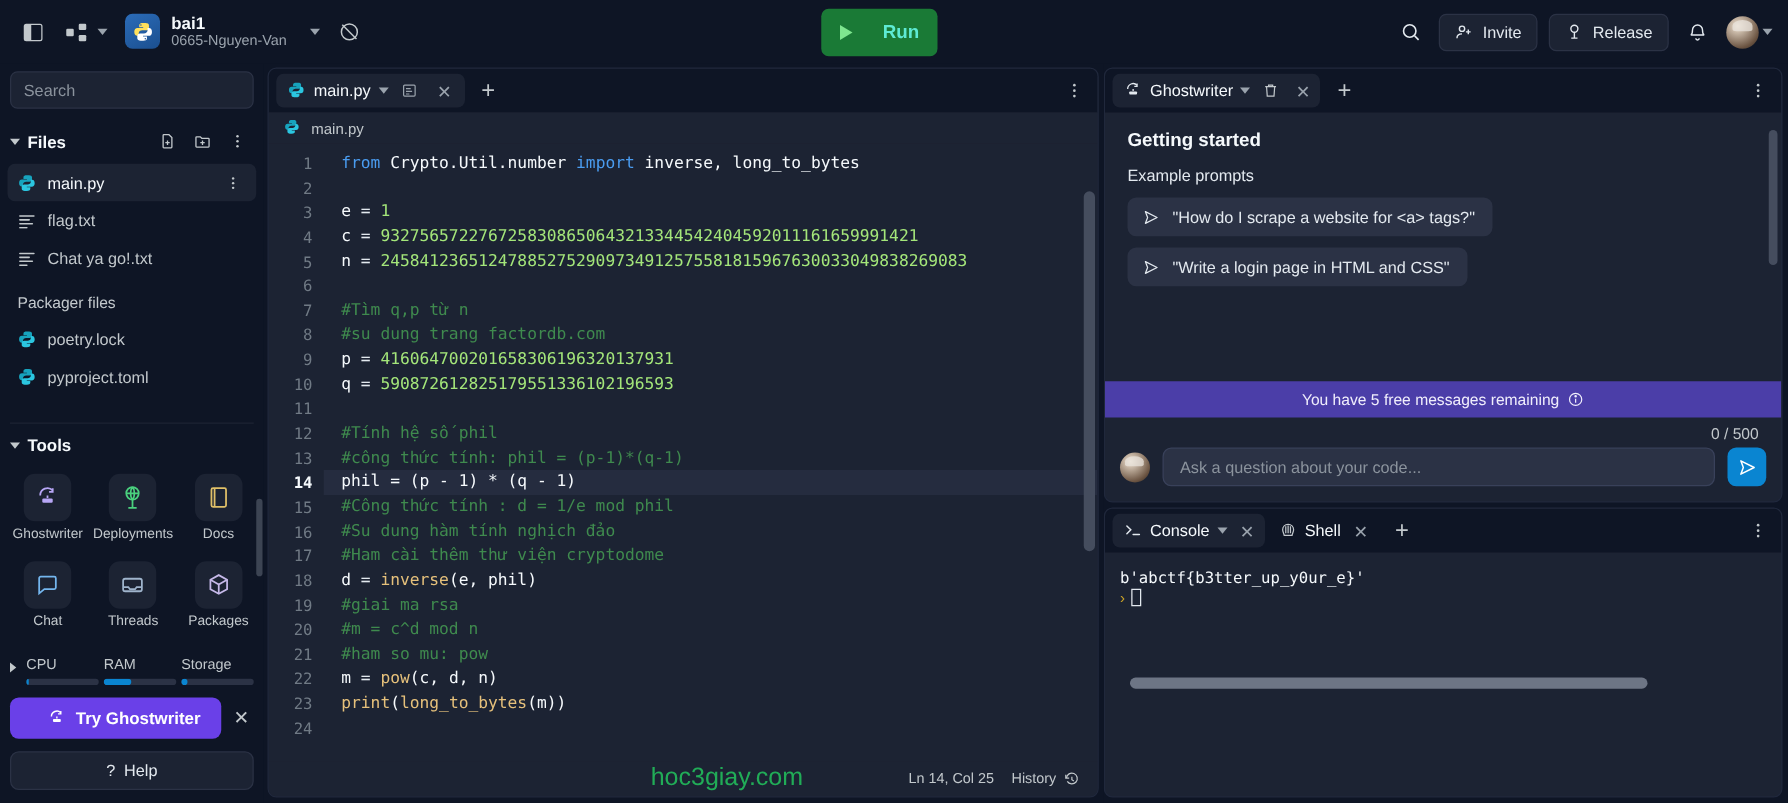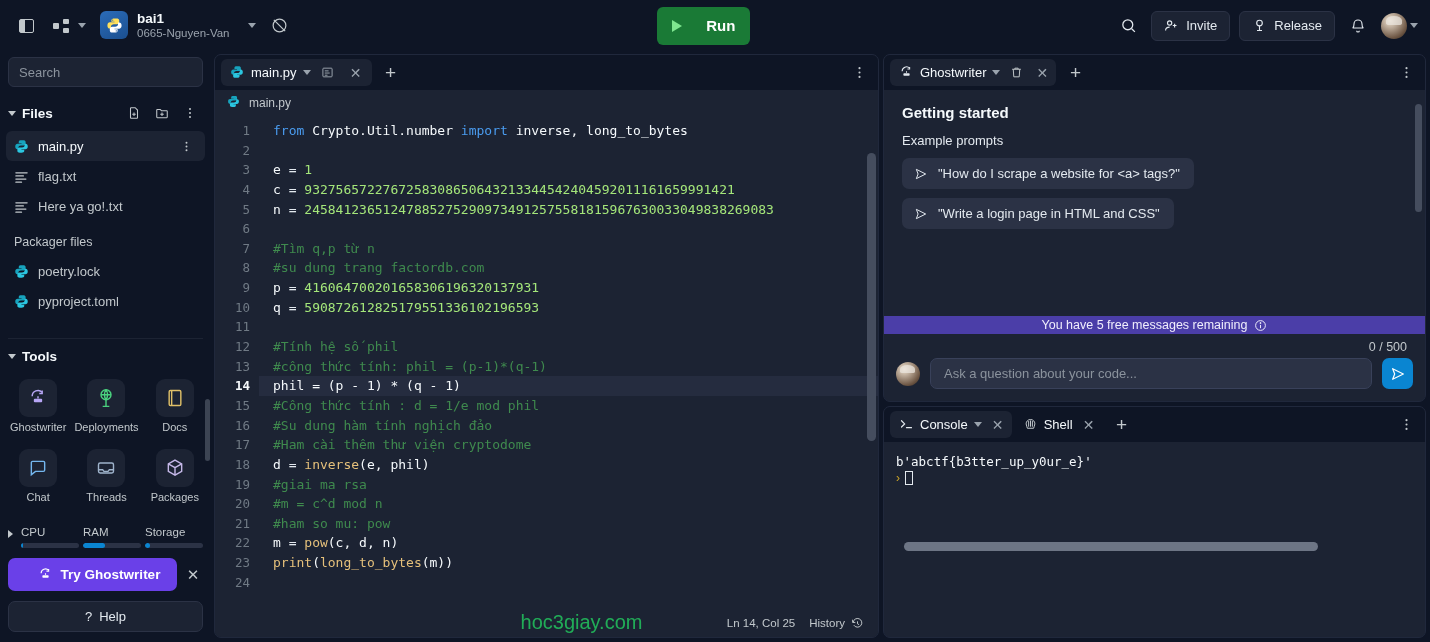--- a/index.html
+++ b/index.html
@@ -51,21 +51,21 @@
   .py-badge {
     width: 28px; height: 28px; border-radius: 6px;
     background: linear-gradient(150deg,#2b6cb9,#1b4f8f);
     display: flex; align-items: center; justify-content: center; flex: none;
   }
   .proj-text { line-height: 1.15; }
   .proj-name { font-size: 13.5px; font-weight: 700; color: #f5f9fc; }
   .proj-owner { font-size: 11.5px; color: #9aa3ad; margin-top: 1px; }
   .run-wrap { flex: 1; display: flex; justify-content: center; }
   .run-btn {
-    background: #1a7a36; color: #ffffff;
+    background: #1a7a36; color: #5eead4;
     border: none; border-radius: 6px;
     height: 38px; min-width: 93px;
     display: flex; align-items: center; justify-content: center; gap: 24px;
     font-size: 15px; font-weight: 600; cursor: pointer;
     font-family: "Liberation Sans", sans-serif;
   }
   .play-tri {
     width:0;height:0;border-left:10px solid #7ee68f;
     border-top:6px solid transparent;border-bottom:6px solid transparent;
   }
@@ -324,21 +324,21 @@
     background: #2b3245; border-radius: 7px;
     padding: 8px 14px 8px 12px; margin-bottom: 9px;
     color: #e3e9ef; font-size: 13px; cursor: pointer;
   }
   .gw-sb {
     position:absolute; right: 3px; top: 14px; width: 7px; height: 108px;
     background: #454d5e; border-radius: 4px;
   }
   .banner {
     background: #4b3ea8; color: #f0eefc; font-size: 12.5px;
-    height: 18px; display: flex; align-items: center; justify-content: center;
+    height: 29px; display: flex; align-items: center; justify-content: center;
     gap: 7px; flex: none;
   }
   .counter {
     text-align: right; color: #c2c8cc; font-size: 12.5px;
     padding: 6px 18px 4px; flex: none;
   }
   .composer {
     display: flex; align-items: center; gap: 10px;
     padding: 0 12px 12px 12px; flex: none;
   }
@@ -516,21 +516,21 @@
       </span>
       <span class="nm">flag.txt</span>
     </div>
 
     <div class="file-row">
       <span class="txtico">
         <svg width="15" height="13" viewBox="0 0 24 20" fill="none" stroke="#c2c8cc" stroke-width="2" stroke-linecap="round">
           <path d="M3 4h18M3 9h12M3 14h16M3 19h9"></path>
         </svg>
       </span>
-      <span class="nm">Here ya go!.txt</span>
+      <span class="nm">Chat ya go!.txt</span>
     </div>
 
     <div class="grp-label">Packager files</div>
 
     <div class="file-row">
       <span class="pyico">
         <svg width="15" height="15" viewBox="0 0 24 24">
           <path d="M11.9 2c-2.4 0-4.3.6-4.3 2.7v2.1h4.5v.7H5.6C3.5 7.5 2 8.9 2 11.9c0 3 1.3 4.4 3.4 4.4h1.6v-2.4c0-2.2 1.9-3.6 4.1-3.6h4.3c2 0 3.2-1.3 3.2-3.2V4.7C18.6 2.9 17 2 14.8 2h-2.9z" fill="#17a3bd"></path>
           <path d="M12.1 22c2.4 0 4.3-.6 4.3-2.7v-2.1h-4.5v-.7h6.5c2.1 0 3.6-1.4 3.6-4.4s-1.3-4.4-3.4-4.4h-1.6v2.4c0 2.2-1.9 3.6-4.1 3.6H8.6c-2 0-3.2 1.3-3.2 3.2v2.4C5.4 21.1 7 22 9.2 22h2.9z" fill="#2bc6e0"></path>
         </svg>

